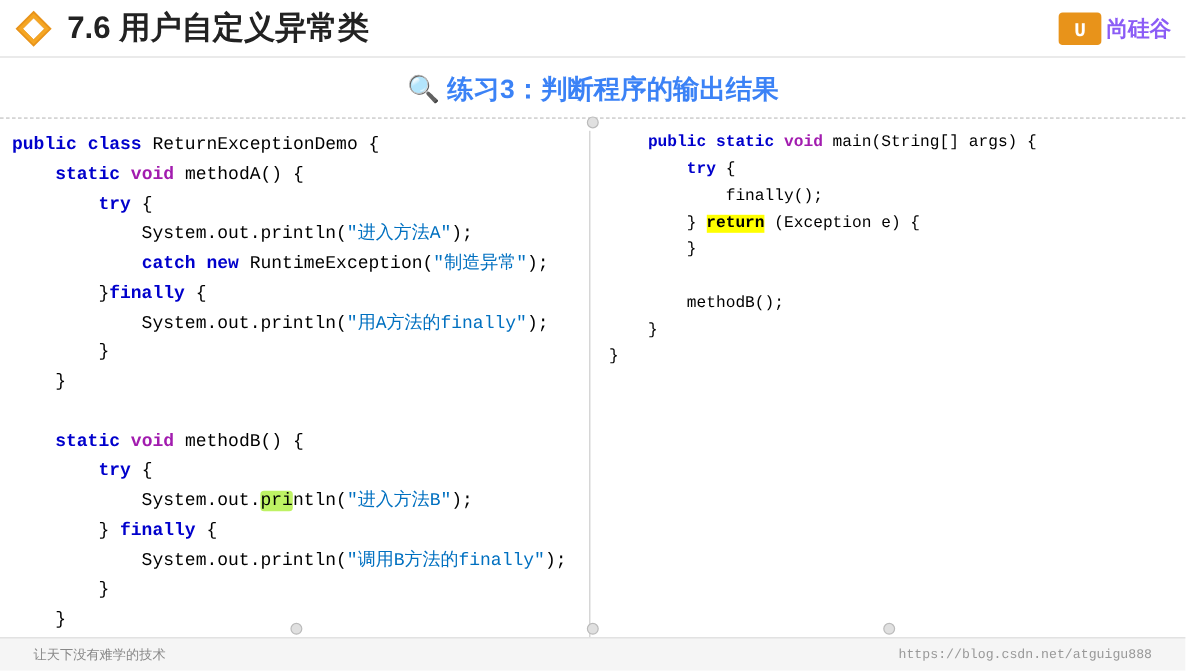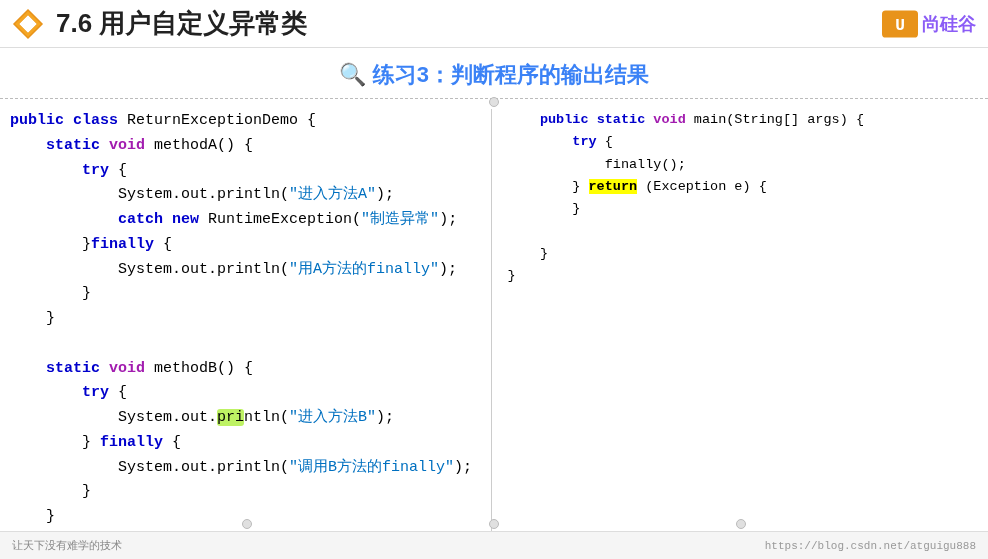--- a/index.html
+++ b/index.html
@@ -106,21 +106,21 @@
       position: absolute;
       bottom: 0;
       left: 0;
       right: 0;
       height: 28px;
       background: #f5f5f5;
       border-top: 1px solid #ddd;
       display: flex;
       align-items: center;
       justify-content: space-between;
-      padding: 0 12px;
+      padding: 0 28px;
     }
     .bottom-text {
       font-size: 11px;
       color: #888;
       font-family: 'Microsoft YaHei', Arial, sans-serif;
     }
     .bottom-url {
       font-size: 11px;
       color: #999;
     }
@@ -175,20 +175,21 @@
     <span class="code-line">}</span>
   </div>
 
   <div class="code-right">
     <span class="code-line">    <span class="kw">public</span> <span class="kw">static</span> <span class="kw-void">void</span> main(String[] args) {</span>
     <span class="code-line">        <span class="kw">try</span> {</span>
     <span class="code-line">            finally();</span>
     <span class="code-line">        } <span class="highlight-catch">return</span> (Exception e) {</span>
     <span class="code-line">        }</span>
     <span class="code-line">&nbsp;</span>
+    <span class="code-line">        methodB();</span>
     <span class="code-line">    }</span>
     <span class="code-line">}</span>
   </div>
 </div>
 
 <div class="scrollbar-dot" style="left: calc(50% - 5px); top: 97px;"></div>
 
 <div class="scrollbar-dot" style="left: calc(25% - 5px); bottom: 30px;"></div>
 <div class="scrollbar-dot" style="left: calc(75% - 5px); bottom: 30px;"></div>
 <div class="scrollbar-dot" style="left: calc(50% - 5px); bottom: 30px;"></div>

